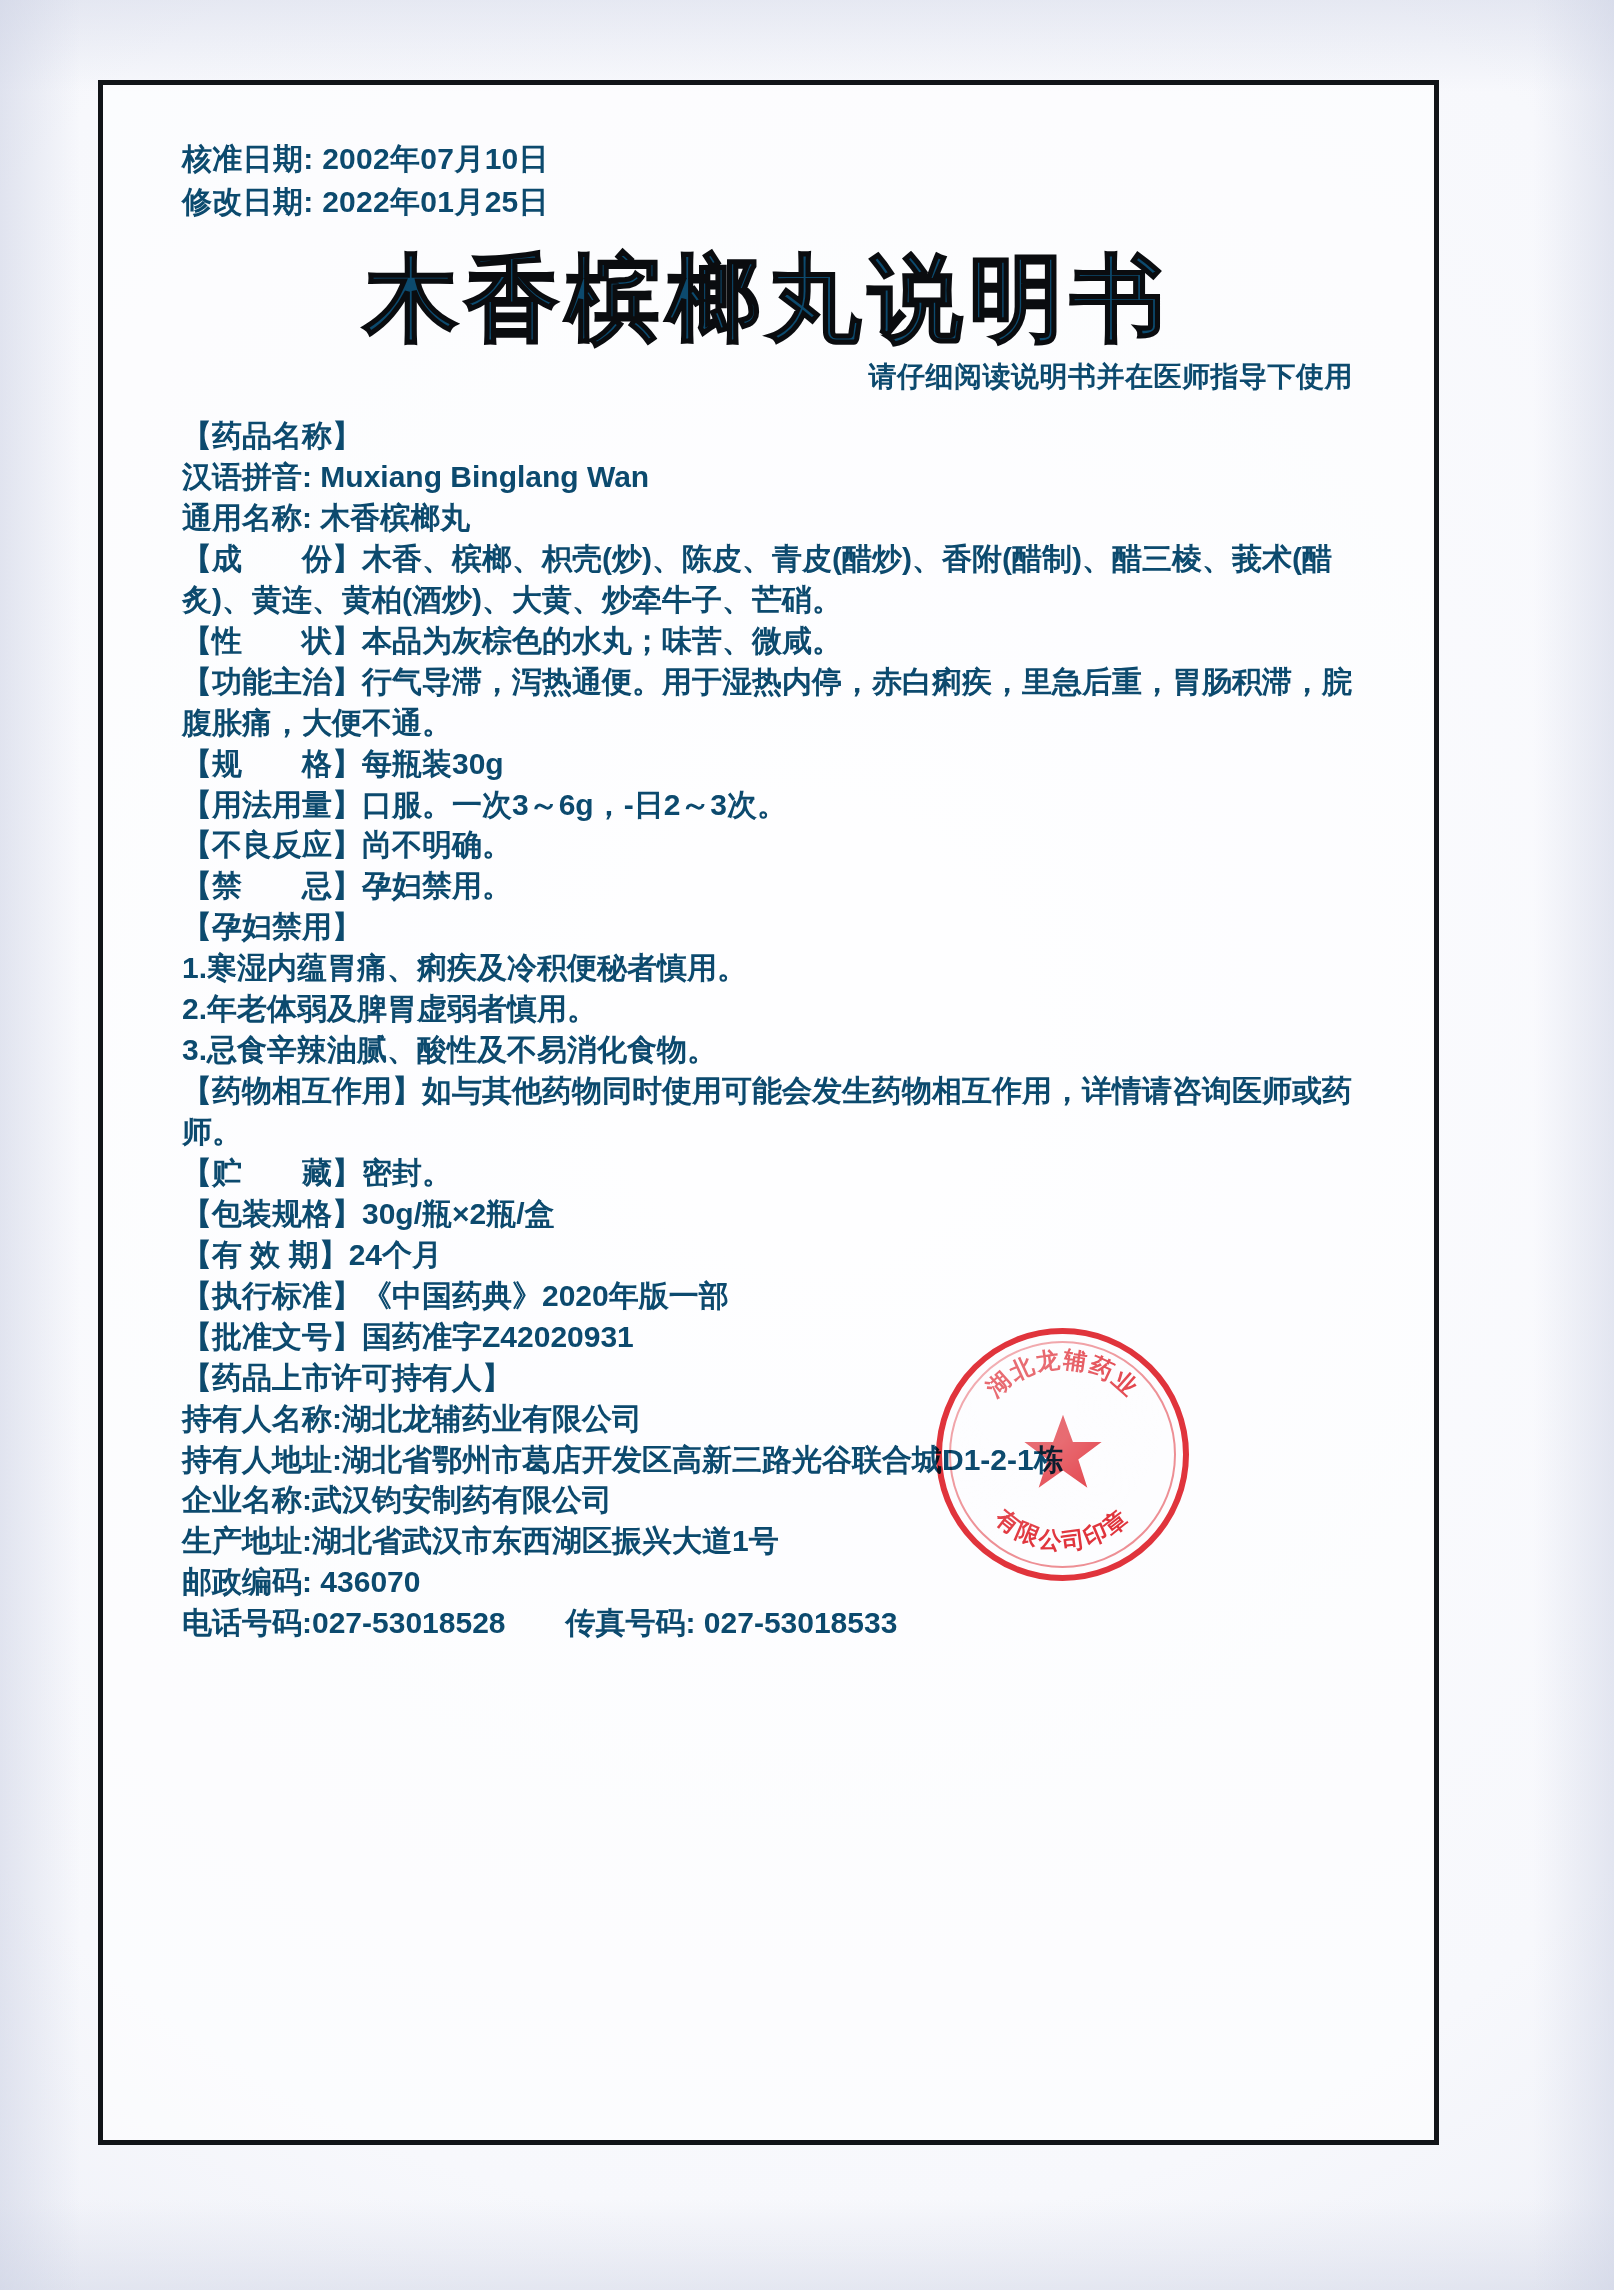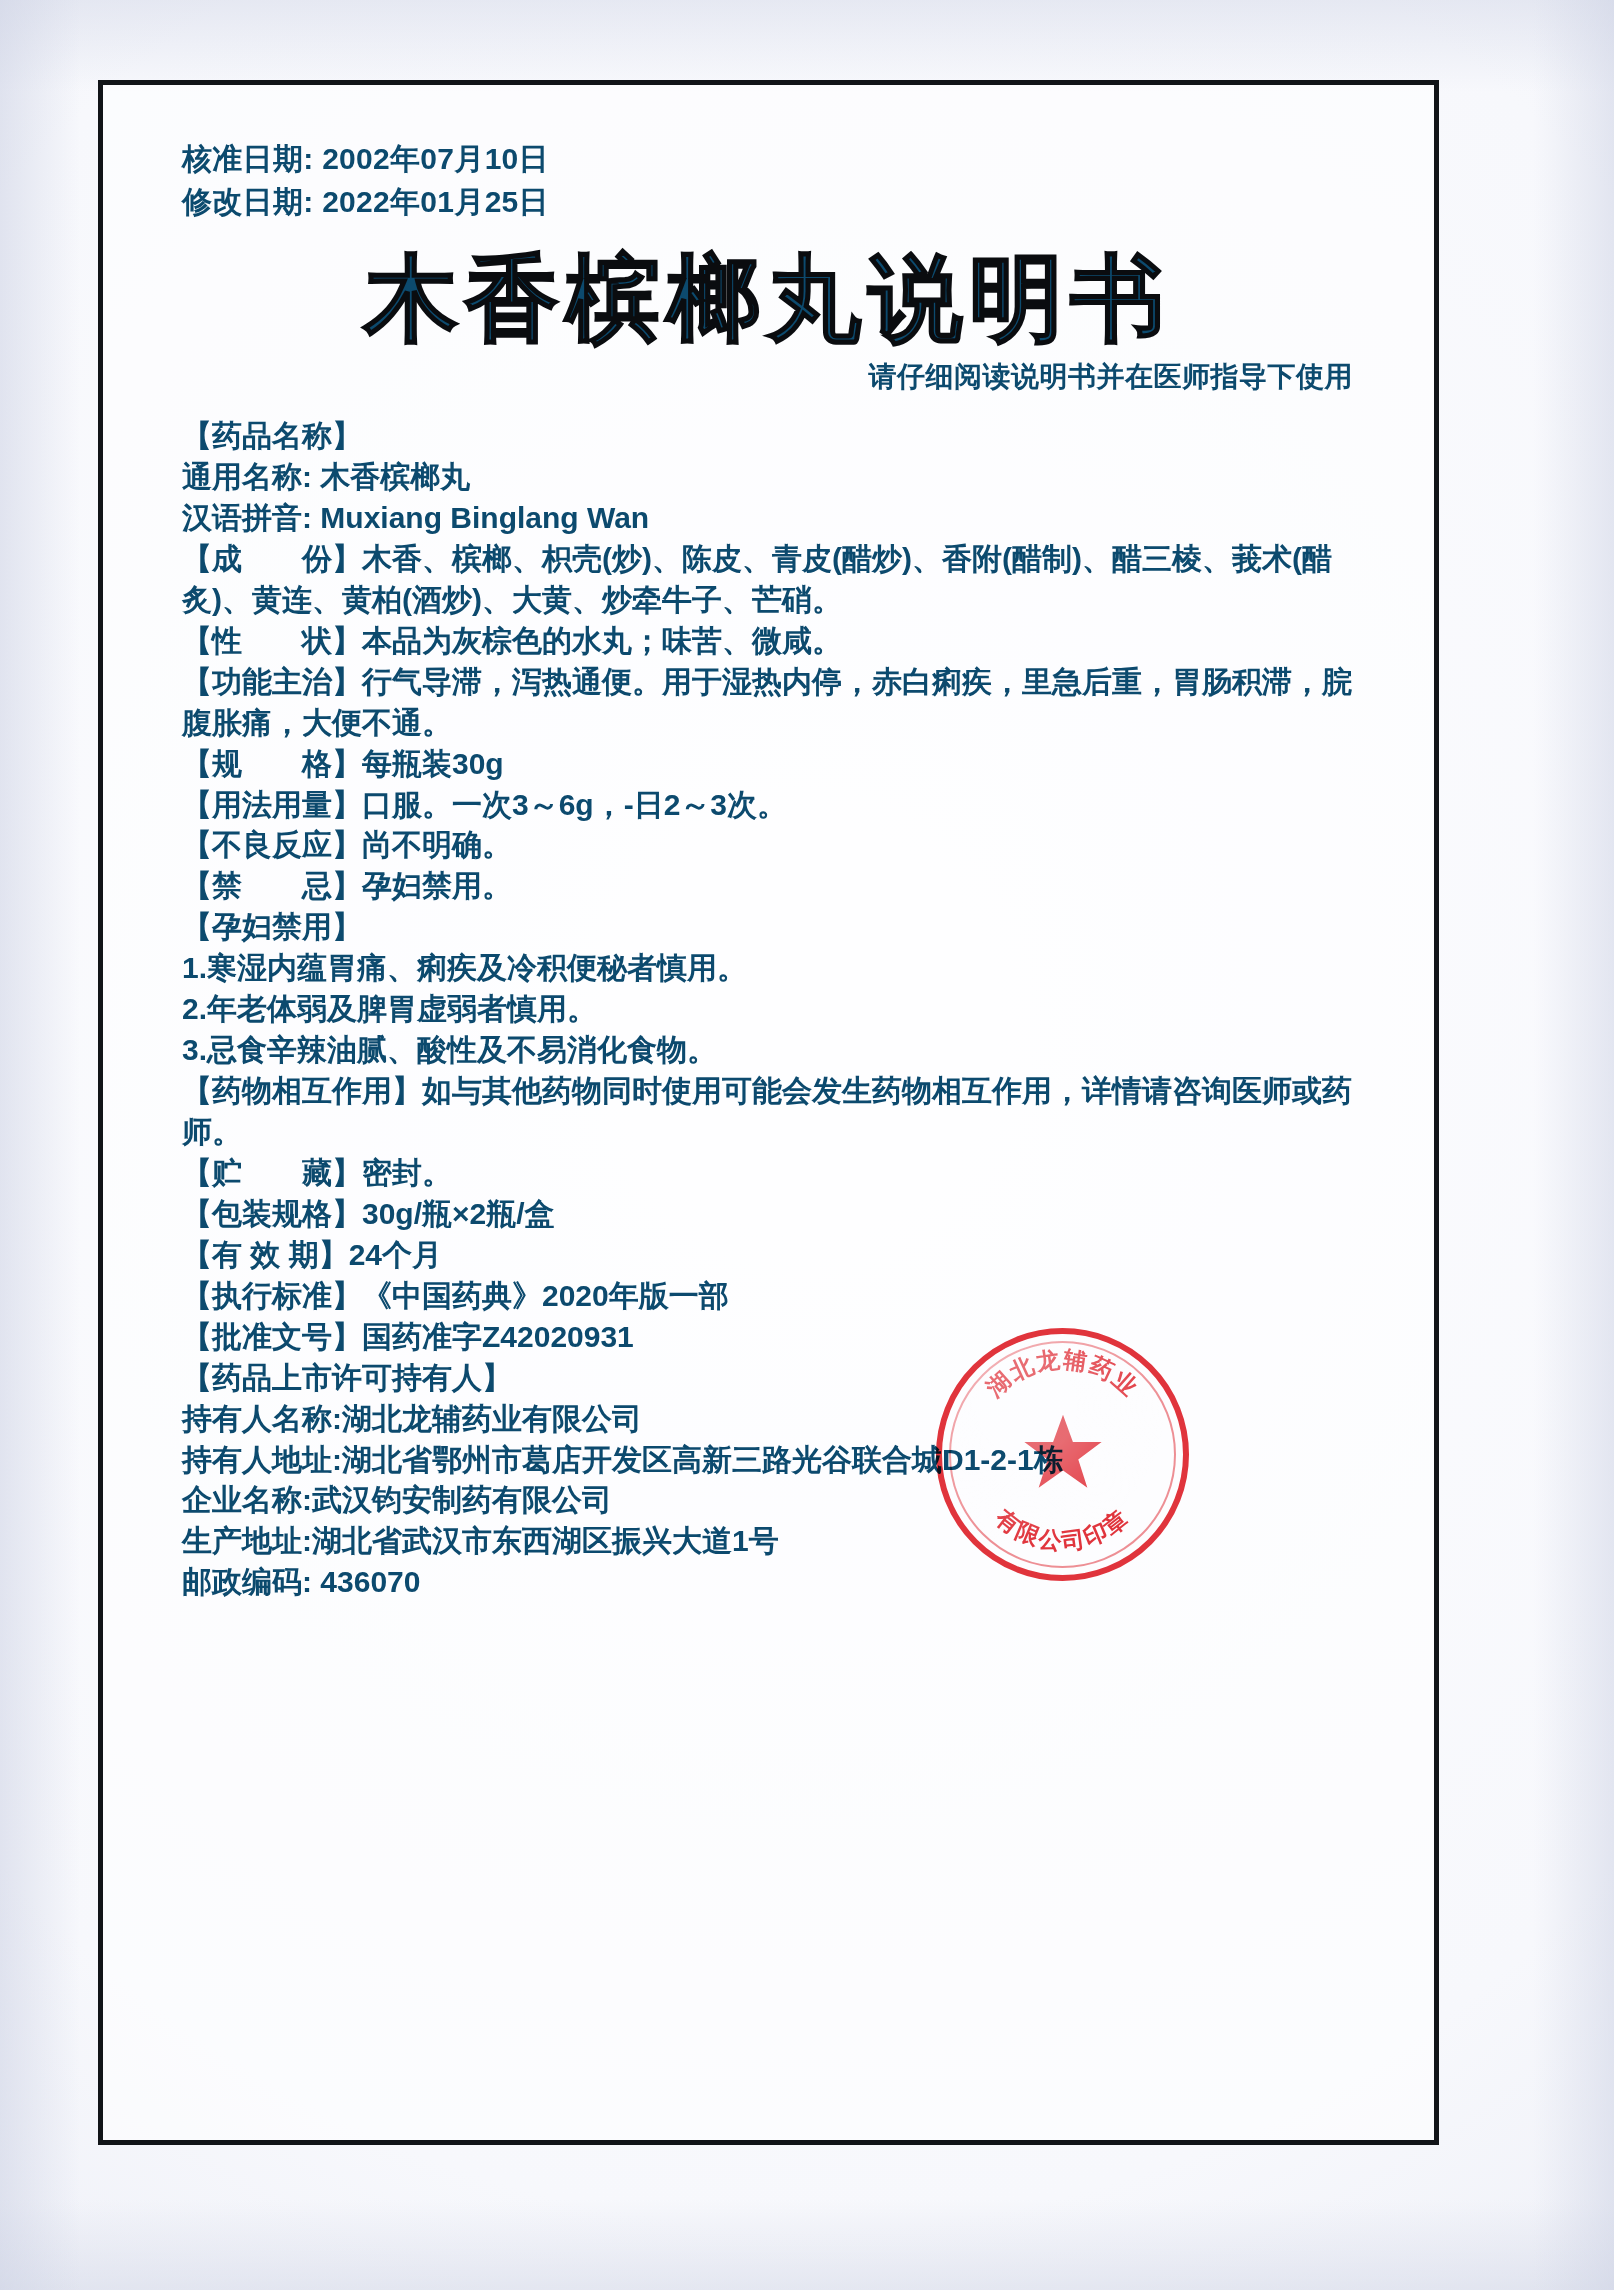--- a/index.html
+++ b/index.html
@@ -127,22 +127,22 @@
   <div class="dates">
     <div>核准日期: 2002年07月10日</div>
     <div>修改日期: 2022年01月25日</div>
   </div>
 
   <div class="title">木香槟榔丸说明书</div>
   <div class="subtitle">请仔细阅读说明书并在医师指导下使用</div>
 
   <div class="body">
     <p>【药品名称】</p>
+    <p>汉语拼音: Muxiang Binglang Wan</p>
     <p>通用名称: 木香槟榔丸</p>
-    <p>汉语拼音: Muxiang Binglang Wan</p>
     <p><span class="lbl">【成　　份】</span><span>木香、槟榔、枳壳(炒)、陈皮、青皮(醋炒)、香附(醋制)、醋三棱、莪术(醋炙)、黄连、黄柏(酒炒)、大黄、炒牵牛子、芒硝。</span></p>
     <p><span class="lbl">【性　　状】</span><span>本品为灰棕色的水丸；味苦、微咸。</span></p>
     <p><span class="lbl">【功能主治】</span><span>行气导滞，泻热通便。用于湿热内停，赤白痢疾，里急后重，胃肠积滞，脘腹胀痛，大便不通。</span></p>
     <p><span class="lbl">【规　　格】</span><span>每瓶装30g</span></p>
     <p><span class="lbl">【用法用量】</span><span>口服。一次3～6g，-日2～3次。</span></p>
     <p><span class="lbl">【不良反应】</span><span>尚不明确。</span></p>
     <p><span class="lbl">【禁　　忌】</span><span>孕妇禁用。</span></p>
     <p>【孕妇禁用】</p>
     <p>1.寒湿内蕴胃痛、痢疾及冷积便秘者慎用。</p>
     <p>2.年老体弱及脾胃虚弱者慎用。</p>
@@ -152,20 +152,21 @@
     <p><span class="lbl">【包装规格】</span><span>30g/瓶×2瓶/盒</span></p>
     <p><span class="lbl">【有 效 期】</span><span>24个月</span></p>
     <p><span class="lbl">【执行标准】</span><span>《中国药典》2020年版一部</span></p>
     <p><span class="lbl">【批准文号】</span><span>国药准字Z42020931</span></p>
     <p>【药品上市许可持有人】</p>
     <p>持有人名称:湖北龙辅药业有限公司</p>
     <p>持有人地址:湖北省鄂州市葛店开发区高新三路光谷联合城D1-2-1栋</p>
     <p>企业名称:武汉钧安制药有限公司</p>
     <p>生产地址:湖北省武汉市东西湖区振兴大道1号</p>
     <p>邮政编码: 436070</p>
+    <p><span>电话号码:027-53018528</span><span class="lbl">　　</span><span>传真号码: 027-53018533</span></p>
   </div>
 </div>
 
 <div class="seal">
   <div class="inner-ring"></div>
   <svg class="arc" viewBox="0 0 258 258">
     <defs>
       <path id="topArc" d="M 36 129 A 93 93 0 0 1 222 129"></path>
       <path id="botArc" d="M 28 129 A 101 101 0 0 0 230 129"></path>
     </defs>

